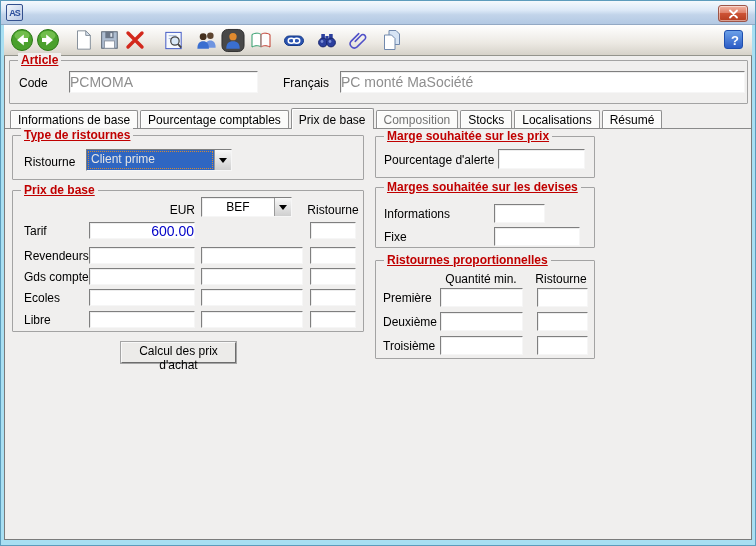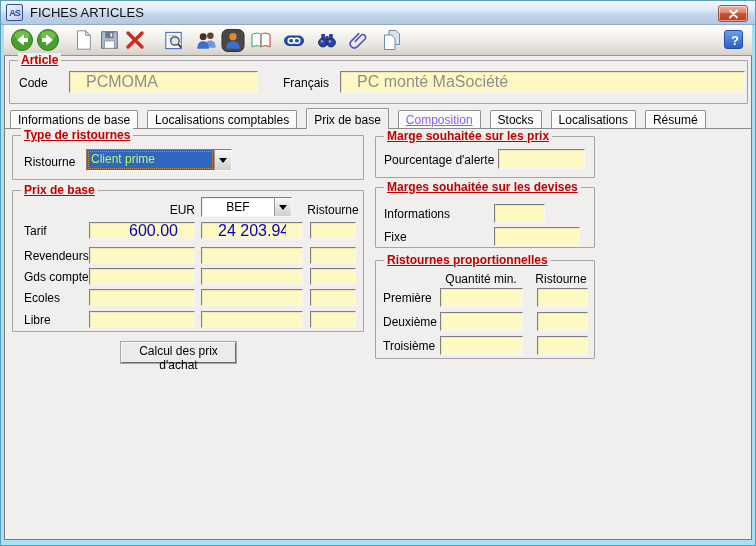--- a/index.html
+++ b/index.html
@@ -62,72 +62,71 @@
   .grp { position:absolute; border:1px solid #a3a3a3; border-radius:1px; }
   .grp-title {
     position:absolute; top:-8px; left:8px; padding:0 3px;
     background:#f0efee; color:#c00000; font-weight:bold;
     text-decoration:underline; font-size:12px; line-height:14px; white-space:nowrap;
   }
   .lbl { position:absolute; white-space:nowrap; line-height:14px; }
   .lbl.ctr { text-align:center; }
   
   .tb {
-    position:absolute; background:#fef9c3; padding:0 16px; margin:0;
-    font-family:inherit; font-size:16px; color:#000;
+    position:absolute; background:#ffffff; padding:0 0; margin:0;
+    font-family:inherit; font-size:14px; color:#000;
     border:1px solid; border-color:#7f7f7f #f6f6f6 #f6f6f6 #7f7f7f;
     box-shadow:inset 1px 1px 0 rgba(0,0,0,.07);
     outline:none;
   }
   .tb.dis { color:#8e8e8e; }
   .tb.num { text-align:right; color:#0000c8; }
   
   .combo {
     position:absolute; display:flex; background:#fff;
     border:1px solid; border-color:#7f7f7f #f6f6f6 #f6f6f6 #7f7f7f;
     box-shadow:inset 1px 1px 0 rgba(0,0,0,.07); cursor:default;
   }
   .combo-text { flex:1; padding:2px 4px 0 4px; font-size:12px; white-space:nowrap; overflow:hidden; }
-  .combo-text.sel { background:#2f66c2; color:#bef264; outline:1px dotted #cf8a3b; outline-offset:-2px; }
+  .combo-text.sel { background:#2f66c2; color:#e5e5e5; outline:1px dotted #cf8a3b; outline-offset:-2px; }
   .combo-btn {
     width:17px; border-left:1px solid #9a9a9a;
     background:linear-gradient(180deg,#f8f8f8,#cfcfcf);
     display:flex; align-items:center; justify-content:center;
   }
   .combo-btn .arr { width:0; height:0; border:4px solid transparent; border-top:5px solid #000; margin-top:5px; }
   
   .tabstrip {
     position:absolute; left:4px; right:4px; top:106px; height:22px;
     border-bottom:1px solid #8a8a8a;
     display:flex; align-items:flex-end; padding-left:5px;
   }
   .tab {
-    height:18px; padding:2px 7px 0 7px; margin-right:9px;
+    height:18px; padding:2px 7px 0 7px; margin-right:2px;
     background:#fbfbfa; border:1px solid #909090; border-bottom:none;
     border-radius:2px 2px 0 0; box-shadow:inset 1px 1px 0 #fff;
     font-size:12px; white-space:nowrap; cursor:pointer;
   }
   .tab.active { height:21px; padding-top:4px; background:#f0efee; margin-bottom:-1px; position:relative; z-index:2; }
-  .tab.disabled { color:#8b5cf6; cursor:default;text-decoration:underline; }
+  .tab.disabled { color:#737373; cursor:default; }
   
   .btn {
     position:absolute; font-family:inherit; font-size:12px;
     background:#ecebe9; color:#000;
     border:1px solid; border-color:#f8f8f8 #6d6d6d #6d6d6d #f8f8f8;
     box-shadow:0 0 0 1px #a5a5a5; cursor:pointer;
   }
 </style>
 </head>
 <body>
 
 <div id="window">
 
   <div class="titlebar">
     <div class="app-icon">AS</div>
-    <div class="win-title">FICHES ARTICLES</div>
     <div class="close-btn">
       <svg width="11" height="10" viewBox="0 0 11 10">
           <path d="M2 1.5 L9 8.5 M9 1.5 L2 8.5" stroke="#fff" stroke-width="1.8" stroke-linecap="round"></path>
         </svg>
     </div>
   </div>
 
   <div class="toolbar">
     <button class="tbtn" style="margin-left:5px" title="back">
       <svg width="24" height="24" viewBox="0 0 24 24">
@@ -229,21 +228,21 @@
   <div class="grp" style="left:8px;top:59px;width:739px;height:44px;">
     <span class="grp-title">Article</span>
   </div>
   <span class="lbl" style="left:18px;top:75px;">Code</span>
   <input class="tb dis" style="left: 68px; top: 70px; width: 189px; height: 22px;" value="PCMOMA">
   <span class="lbl" style="left:282px;top:75px;">Français</span>
   <input class="tb dis" style="left: 339px; top: 70px; width: 405px; height: 22px;" value="PC monté MaSociété">
 
   <div class="tabstrip">
     <div class="tab">Informations de base</div>
-    <div class="tab">Localisations comptables</div>
+    <div class="tab">Pourcentage comptables</div>
     <div class="tab active">Prix de base</div>
     <div class="tab disabled">Composition</div>
     <div class="tab">Stocks</div>
     <div class="tab">Localisations</div>
     <div class="tab">Résumé</div>
   </div>
 
   <div class="grp" style="left:11px;top:134px;width:352px;height:45px;">
     <span class="grp-title">Type de ristournes</span>
   </div>
@@ -268,21 +267,20 @@
   <div class="combo" style="left:200px;top:196px;width:91px;height:20px;text-align:center;">
     <div class="combo-text">BEF</div>
     <div class="combo-btn">
         <span class="arr"></span>
       </div>
   </div>
   <span class="lbl ctr" style="left:306px;top:202px;width:52px;">Ristourne</span>
 
   <span class="lbl" style="left:23px;top:223px;">Tarif</span>
   <input class="tb num" style="left: 88px; top: 221px; width: 106px; height: 17px;" value="600.00">
-  <input class="tb num" style="left: 200px; top: 221px; width: 102px; height: 17px;" value="24 203.94">
   <input class="tb" style="left: 309px; top: 221px; width: 46px; height: 17px;" value="">
 
   <span class="lbl" style="left:23px;top:248px;">Revendeurs</span>
   <input class="tb" style="left: 88px; top: 246px; width: 106px; height: 17px;" value="">
   <input class="tb" style="left: 200px; top: 246px; width: 102px; height: 17px;" value="">
   <input class="tb" style="left: 309px; top: 246px; width: 46px; height: 17px;" value="">
 
   <span class="lbl" style="left:23px;top:269px;">Gds comptes</span>
   <input class="tb" style="left: 88px; top: 267px; width: 106px; height: 17px;" value="">
   <input class="tb" style="left: 200px; top: 267px; width: 102px; height: 17px;" value="">

